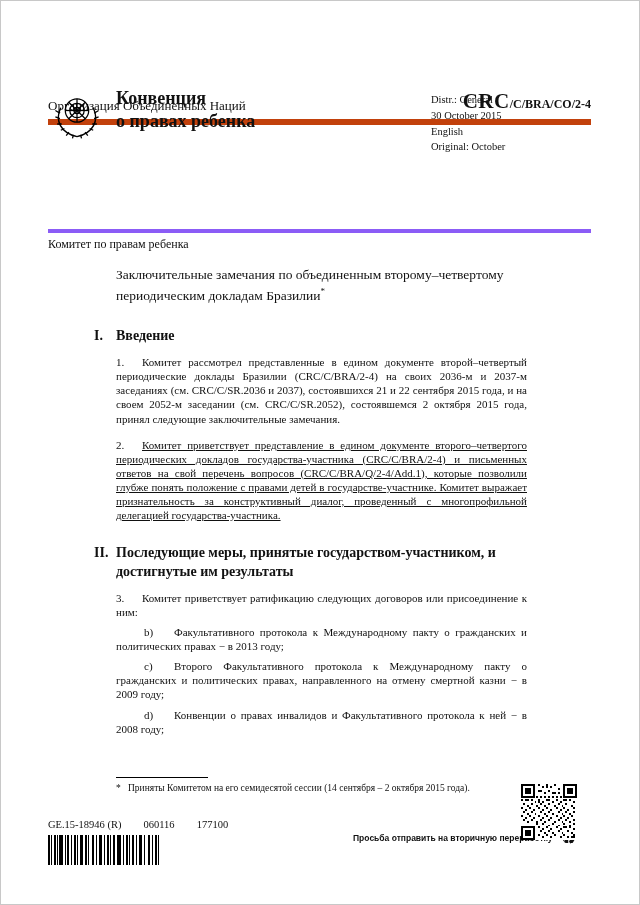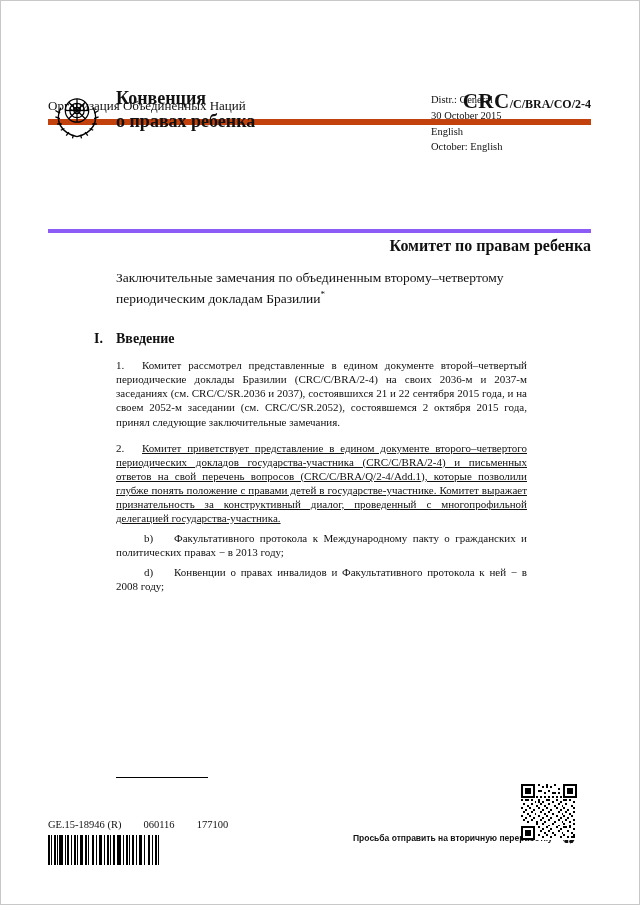--- a/index.html
+++ b/index.html
@@ -43,21 +43,21 @@
     position: absolute; left: 68px; top: 8px;
     font-size: 18px; font-weight: bold; line-height: 1.25;
   }
   .distr-block {
     position: absolute; left: 383px; top: 13px;
     font-size: 10.5px; line-height: 1.5;
   }
 
   
   .doc-body { position: absolute; left: 47px; right: 48px; top: 236px; }
-  .committee { font-size: 16px; font-weight: bold; text-align: right; }
+  .committee { font-size: 12px; font-weight: normal; }
   .doc-title {
     margin: 14px 64px 0 68px;
     font-size: 13.5px; font-weight: normal; line-height: 1.38;
   }
   .doc-title sup { font-size: 9px; }
   .section-heading {
     display: flex;
     margin: 22px 64px 0 46px;
     font-size: 14px; font-weight: bold; line-height: 1.32;
   }
@@ -122,21 +122,21 @@
       <path d="M49,28 l5,-3 M49,34 l5,-2 M47,40 l5,0 M44,45 l4,2 M39,49 l3,4 M34,52 l1,4"></path>
     </svg>
     <div class="conv-title">
       <div>Конвенция</div>
       <div>о правах ребенка</div>
     </div>
     <div class="distr-block">
       <div>Distr.: General</div>
       <div>30 October 2015</div>
       <div>English</div>
-      <div>October: English</div>
+      <div>Original: October</div>
     </div>
   </div>
 
   <div class="doc-body">
     <div class="committee">Комитет по правам ребенка</div>
 
     <div class="doc-title">
       <span>Заключительные замечания по объединенным второму–четвертому периодическим докладам Бразилии</span><sup>*</sup>
     </div>
 
@@ -146,32 +146,45 @@
     </div>
 
     <div class="para">
       <span class="para-num">1.</span><span>Комитет рассмотрел представленные в едином документе второй–четвертый периодические доклады Бразилии (CRC/C/BRA/2-4) на своих 2036-м и 2037-м заседаниях (см. CRC/C/SR.2036 и 2037), состоявшихся 21 и 22 сентября 2015 года, и на своем 2052-м заседании (см. CRC/C/SR.2052), состоявшемся 2 октября 2015 года, принял следующие заключительные замечания.</span>
     </div>
 
     <div class="para">
       <span class="para-num">2.</span><span>Комитет приветствует представление в едином документе второго–четвертого периодических докладов государства-участника (CRC/C/BRA/2-4) и письменных ответов на свой перечень вопросов (CRC/C/BRA/Q/2-4/Add.1), которые позволили глубже понять положение с правами детей в государстве-участнике. Комитет выражает признательность за конструктивный диалог, проведенный с многопрофильной делегацией государства-участника.</span>
     </div>
 
-
+    <div class="section-heading">
+      <span class="numeral">II.</span>
+      <span>Последующие меры, принятые государством-участником, и достигнутые им результаты</span>
+    </div>
+
+    <div class="para">
+      <span class="para-num">3.</span><span>Комитет приветствует ратификацию следующих договоров или присоединение к ним:</span>
+    </div>
 
     <div class="list-item">
       <span class="item-label">b)</span><span>Факультативного протокола к Международному пакту о гражданских и политических правах − в 2013 году;</span>
     </div>
     <div class="list-item">
+      <span class="item-label">c)</span><span>Второго Факультативного протокола к Международному пакту о гражданских и политических правах, направленного на отмену смертной казни − в 2009 году;</span>
+    </div>
+    <div class="list-item">
       <span class="item-label">d)</span><span>Конвенции о правах инвалидов и Факультативного протокола к ней − в 2008 году;</span>
     </div>
   </div>
 
   <div class="footnote">
     <div class="footnote-rule"></div>
+    <div>
+      <span class="fn-marker">*</span><span>Приняты Комитетом на его семидесятой сессии (14 сентября – 2 октября 2015 года).</span>
+    </div>
   </div>
 
   <div class="ge-line">
     <span>GE.15-18946 (R)</span><span>060116</span><span>177100</span>
   </div>
 
   <svg class="barcode" width="112" height="30" viewBox="0 0 108 28" shape-rendering="crispEdges" fill="#000">
     <rect x="0" width="2" height="28"></rect>
       <rect x="3" width="1" height="28"></rect>
       <rect x="6" width="2" height="28"></rect>

